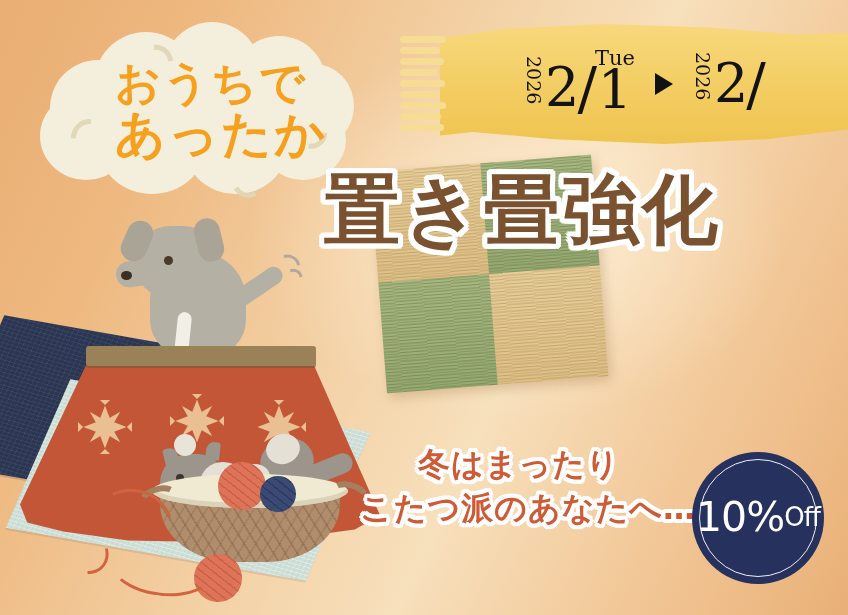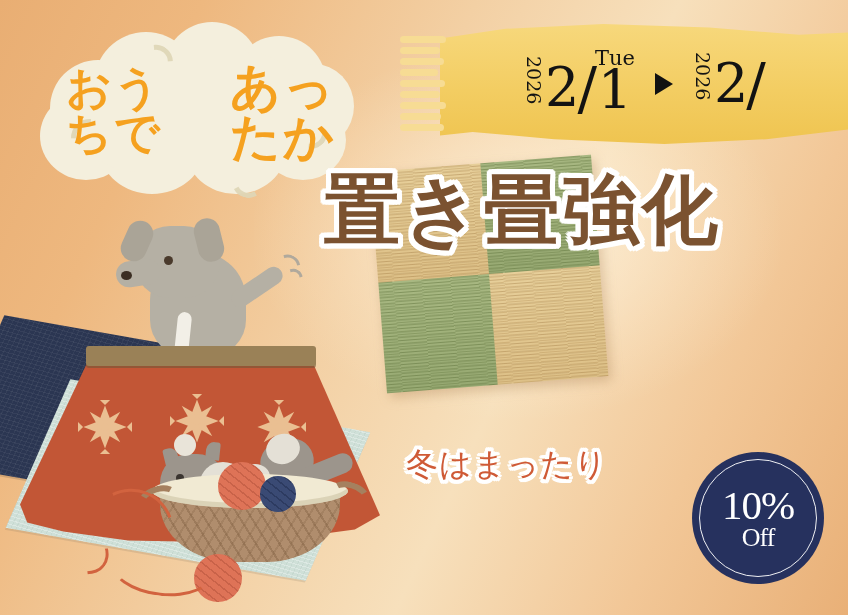--- a/index.html
+++ b/index.html
@@ -55,21 +55,21 @@
   .cloud-wrap { position:absolute; left:36px; top:22px; width:320px; height:175px; }
   .cloud-blob { position:absolute; background:#f4efdd; border-radius:50%; }
   .cloud-arc {
     position:absolute;
     border:5px solid rgba(222,214,182,0.95);
     border-radius:50%;
     border-color: rgba(222,214,182,0.95) transparent transparent transparent;
   }
   .cloud-text {
     position:absolute; left:0; top:0; width:100%; height:100%;
-    display:flex; flex-direction:row; align-items:center; 
+    display:flex; flex-direction:column; align-items:center; justify-content:center;
     color:#f5a11f;
     font-weight:900;
     letter-spacing:2px;
     line-height:1.0;
   }
   .cloud-line1 { font-size:45px; padding-left:30px; }
   .cloud-line2 { font-size:50px; padding-left:6px; margin-top:4px;margin-left:44px; }
 
   
   .scarf {
@@ -125,43 +125,42 @@
       -4px -4px 0 #fff, 4px -4px 0 #fff, -4px 4px 0 #fff, 4px 4px 0 #fff,
       -5px 0 0 #fff, 5px 0 0 #fff, 0 -5px 0 #fff, 0 5px 0 #fff,
       -3px -5px 0 #fff, 3px -5px 0 #fff, -3px 5px 0 #fff, 3px 5px 0 #fff,
       -5px -3px 0 #fff, 5px -3px 0 #fff, -5px 3px 0 #fff, 5px 3px 0 #fff;
   }
   .hl1 { font-size:76px; margin-left:8px; }
   .hl2 { font-size:76px; margin-left:70px; margin-top:6px; }
 
   
   .tagline {
-    position:absolute; left:348px; top:446px;
+    position:absolute; left:360px; top:446px;
     color:#cf5a36;
-    font-weight:400;
+    font-weight:700;
     line-height:1.18;
     letter-spacing:1px;
     text-shadow:
       -3px -3px 0 #fff, 3px -3px 0 #fff, -3px 3px 0 #fff, 3px 3px 0 #fff,
       -4px 0 0 #fff, 4px 0 0 #fff, 0 -4px 0 #fff, 0 4px 0 #fff,
       -2px -4px 0 #fff, 2px -4px 0 #fff, -2px 4px 0 #fff, 2px 4px 0 #fff;
   }
   .tg1 { font-size:32px; margin-left:58px; }
   .tg2 { font-size:32px; margin-top:6px; }
 
   
   .badge {
     position:absolute; left:692px; top:452px;
     width:132px; height:132px;
     border-radius:50%;
     background:#26315e;
-    display:flex; flex-direction:column;
+    display:flex; flex-direction:row;
     align-items:center; justify-content:center;
     color:#fff;
-    font-family:Liberation Serif, serif;
   }
   .badge::after {
     content:"";
     position:absolute; left:7px; top:7px; right:7px; bottom:7px;
     border:1.6px solid rgba(255,255,255,0.92);
     border-radius:50%;
   }
   .badge-pct { font-size:41px; font-weight:400; line-height:0.96; letter-spacing:-1px; }
   .badge-off { font-size:26px; font-weight:400; line-height:0.98; letter-spacing:-1px; }
 
@@ -442,20 +441,21 @@
       </div>
     </div>
   </div>
 
   <div class="headline">
     <div class="hl1">置き畳強化</div>
   </div>
 
   <div class="tagline">
     <div class="tg1">冬はまったり</div>
+    <div class="tg2">こたつ派のあなたへ…</div>
   </div>
 
   <div class="badge">
     <div class="badge-pct">10%</div>
     <div class="badge-off">Off</div>
   </div>
 
 </div>
 
 </body></html>

